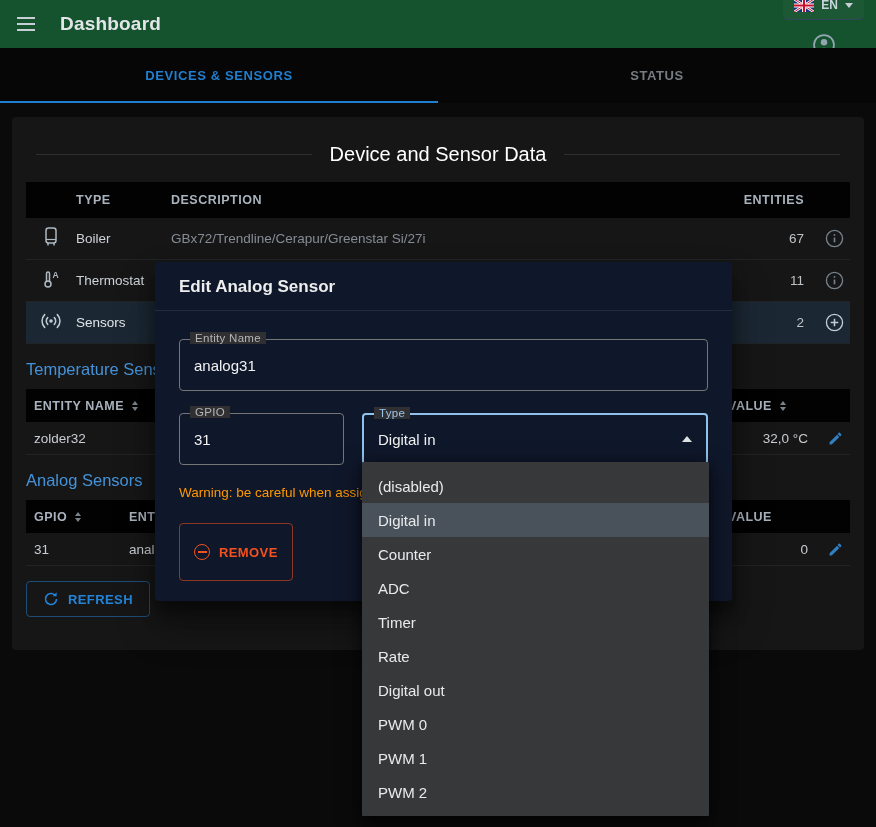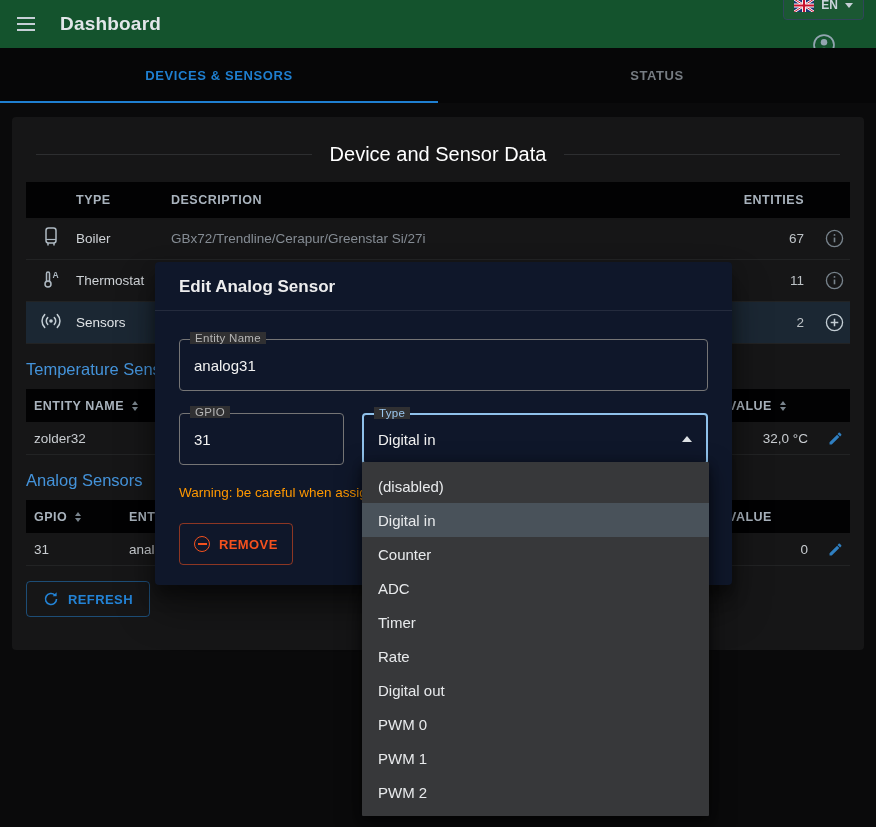--- a/index.html
+++ b/index.html
@@ -122,21 +122,21 @@
   .field.type-select {
     flex: 1; border: 2px solid #8fc1ea; cursor: pointer;
     color: #f1f1f1; font-size: 15px;
   }
   .field.type-select .notch-label { color: #9ac6ee; }
   .caret-up { margin-left: auto; width: 0; height: 0; border-left: 5px solid transparent; border-right: 5px solid transparent; border-bottom: 6px solid #dde1e4; }
   .warning { margin-top: 20px; color: #ff9800; font-size: 13.5px; }
   .dialog-actions { margin-top: 23px; display: flex; }
   .remove-btn {
     display: inline-flex; align-items: center; gap: 9px;
-    padding: 12px 14px;
+    padding: 20px 14px;
     background: none; border: 1px solid rgba(244,81,30,.55); border-radius: 4px;
     color: #f4511e; font-size: 13px; font-weight: bold; letter-spacing: .4px;
     cursor: pointer; font-family: inherit; justify-content: space-between;
   }
   .minus-circle { width: 16px; height: 16px; border: 1.8px solid currentColor; border-radius: 50%; position: relative; display: inline-block; }
   .minus-circle::after { content: ""; position: absolute; left: 2.5px; right: 2.5px; top: 50%; margin-top: -1px; height: 2px; background: currentColor; }
 
   
   .menu {
     position: absolute; left: 362px; top: 462px; width: 347px;

